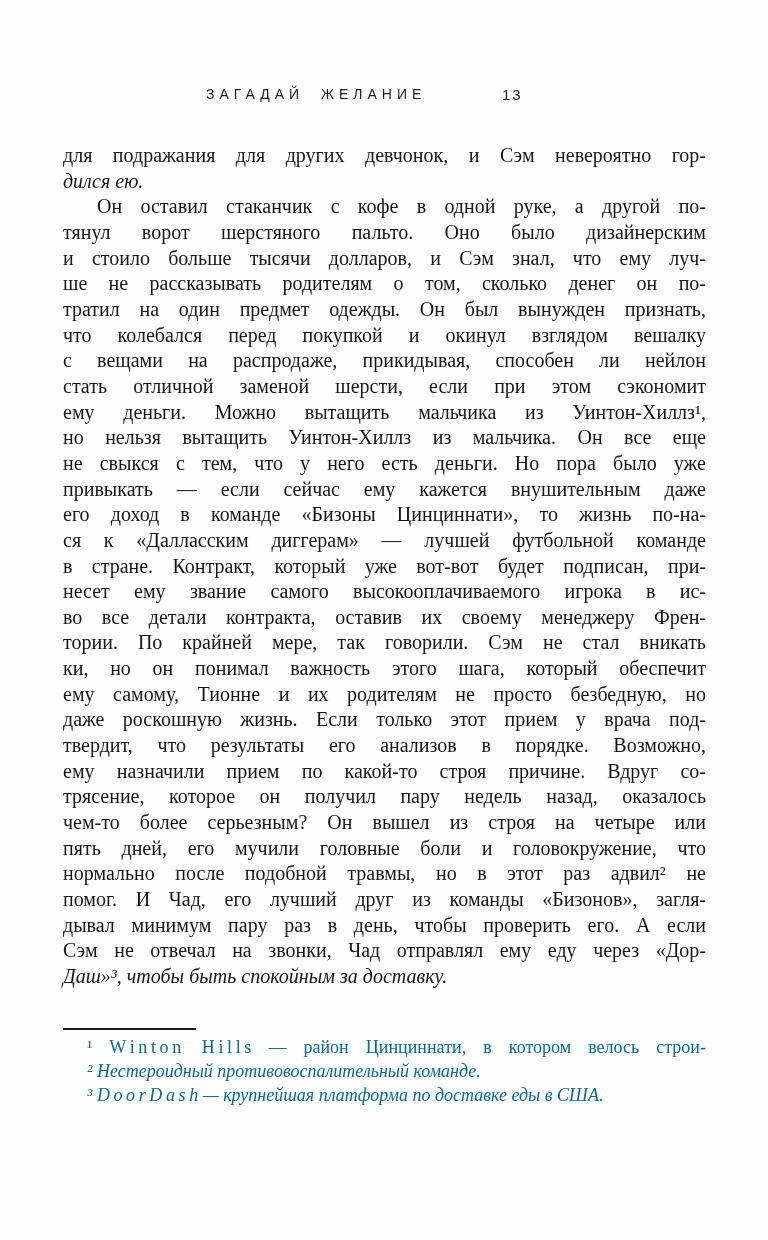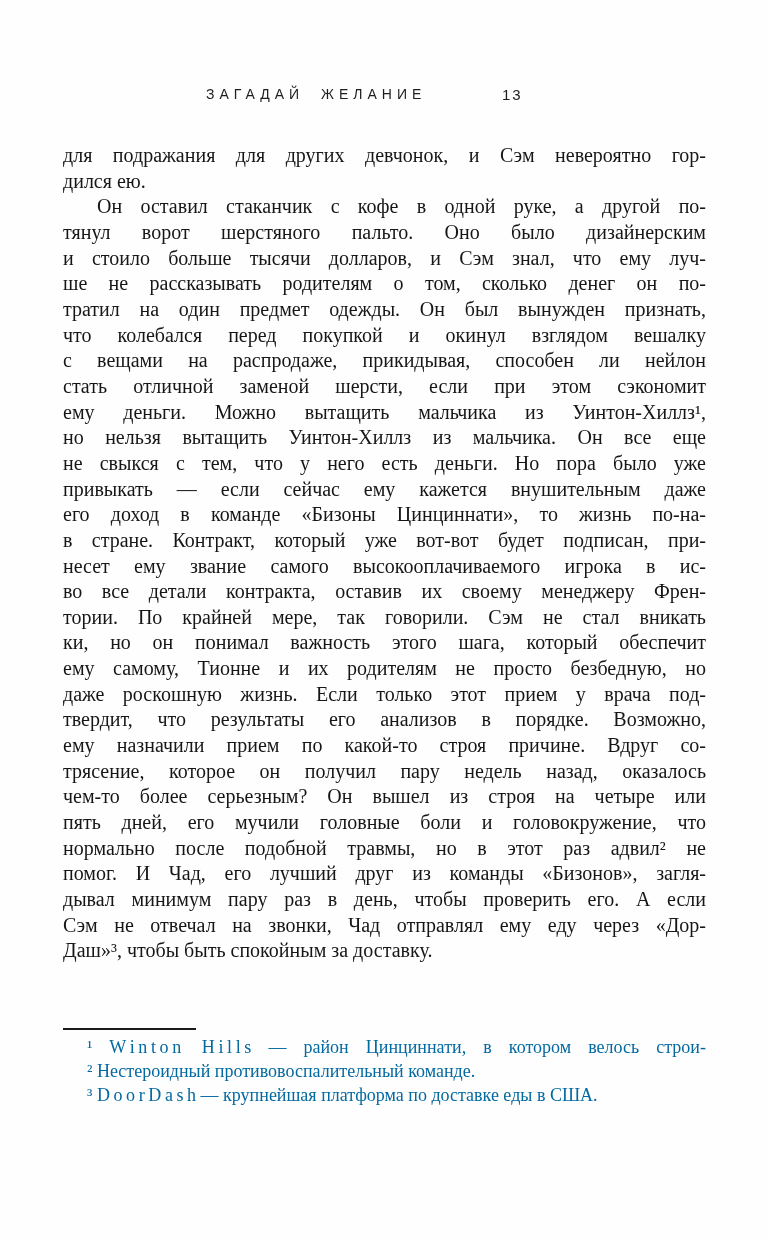--- a/index.html
+++ b/index.html
@@ -51,20 +51,21 @@
     color: #161616;
     margin-top: 10px;
   }
   .line {
     text-align: justify;
     text-align-last: justify;
     height: 25.66px;
   }
   .line-last {
     text-align-last: left;
+    font-style: italic;
   }
   .line-indent {
     text-indent: 34px;
   }
   .footnote-rule {
     position: absolute;
     left: 63px;
     top: 1028px;
     width: 133px;
     height: 2px;
@@ -108,20 +109,21 @@
         <div class="line">ше не рассказывать родителям о том, сколько денег он по-</div>
         <div class="line">тратил на один предмет одежды. Он был вынужден признать,</div>
         <div class="line">что колебался перед покупкой и окинул взглядом вешалку</div>
         <div class="line">с вещами на распродаже, прикидывая, способен ли нейлон</div>
         <div class="line">стать отличной заменой шерсти, если при этом сэкономит</div>
         <div class="line">ему деньги. Можно вытащить мальчика из Уинтон-Хиллз¹,</div>
         <div class="line">но нельзя вытащить Уинтон-Хиллз из мальчика. Он все еще</div>
         <div class="line">не свыкся с тем, что у него есть деньги. Но пора было уже</div>
         <div class="line">привыкать — если сейчас ему кажется внушительным даже</div>
         <div class="line">его доход в команде «Бизоны Цинциннати», то жизнь по-на-</div>
+        <div class="line">ся к «Далласским диггерам» — лучшей футбольной команде</div>
         <div class="line">в стране. Контракт, который уже вот-вот будет подписан, при-</div>
         <div class="line">несет ему звание самого высокооплачиваемого игрока в ис-</div>
         <div class="line">во все детали контракта, оставив их своему менеджеру Френ-</div>
         <div class="line">тории. По крайней мере, так говорили. Сэм не стал вникать</div>
         <div class="line">ки, но он понимал важность этого шага, который обеспечит</div>
         <div class="line">ему самому, Тионне и их родителям не просто безбедную, но</div>
         <div class="line">даже роскошную жизнь. Если только этот прием у врача под-</div>
         <div class="line">твердит, что результаты его анализов в порядке. Возможно,</div>
         <div class="line">ему назначили прием по какой-то строя причине. Вдруг со-</div>
         <div class="line">трясение, которое он получил пару недель назад, оказалось</div>

